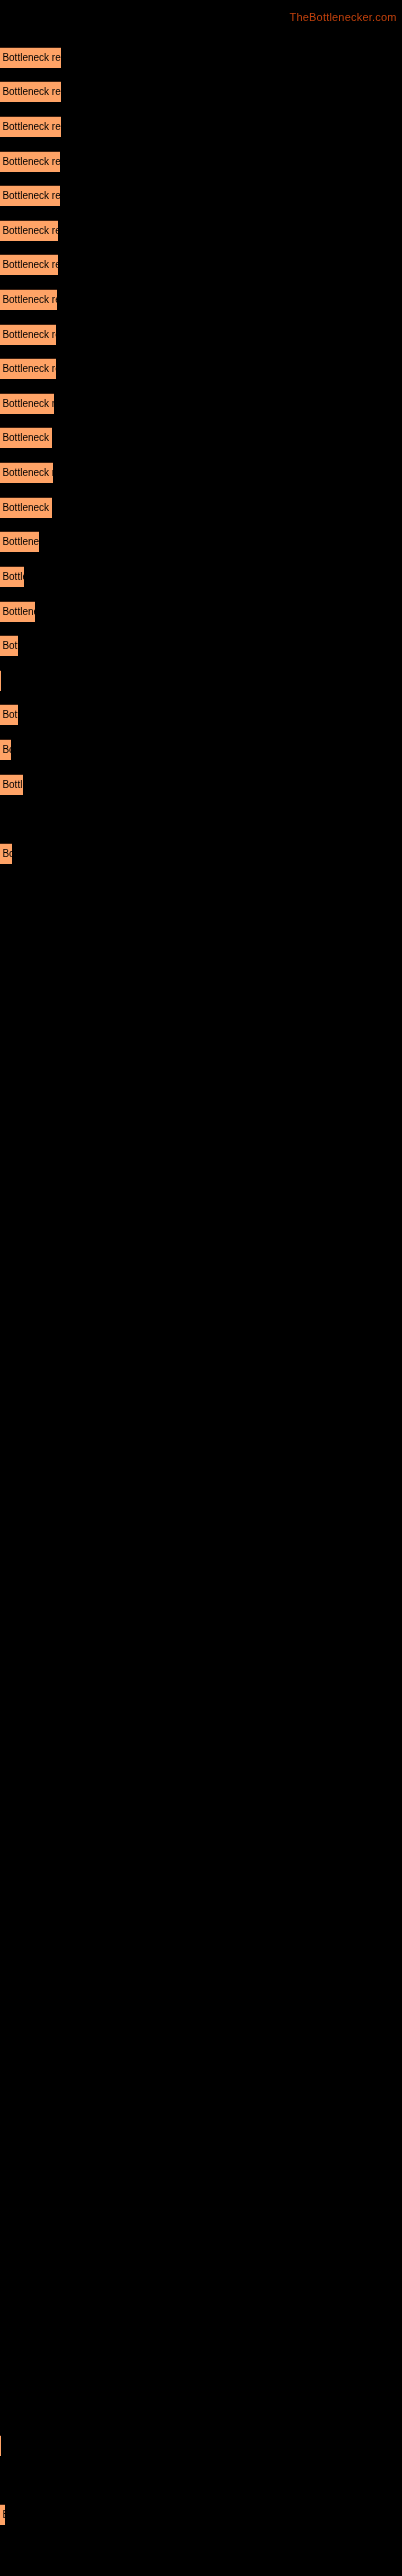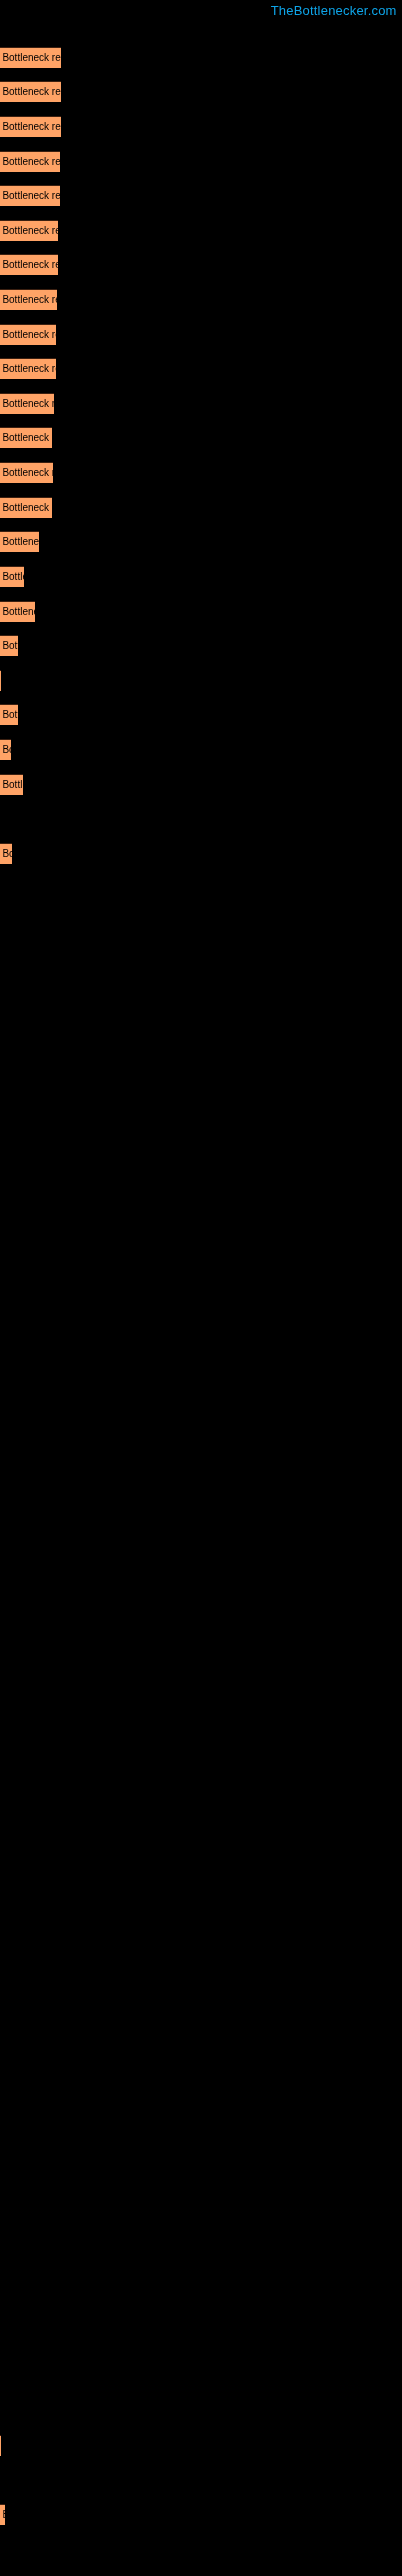--- a/index.html
+++ b/index.html
@@ -10,23 +10,23 @@
     overflow:hidden;
     position:relative;
   }
   #chart{
     position:absolute;
     left:0; top:0;
     width:403px; height:2576px;
   }
   .title{
     position:absolute;
-    right:6.4px; top:3px;
-    color:#0ea5e9;
-    font-size:13px;
+    right:6.4px; top:11px;
+    color:#c2410c;
+    font-size:11px;
     letter-spacing:0.2px;
     white-space:nowrap;
   }
   .bars{
     position:absolute;
     left:0; top:0;
     width:403px; height:2576px;
   }
   .bar-row{
     position:absolute;

